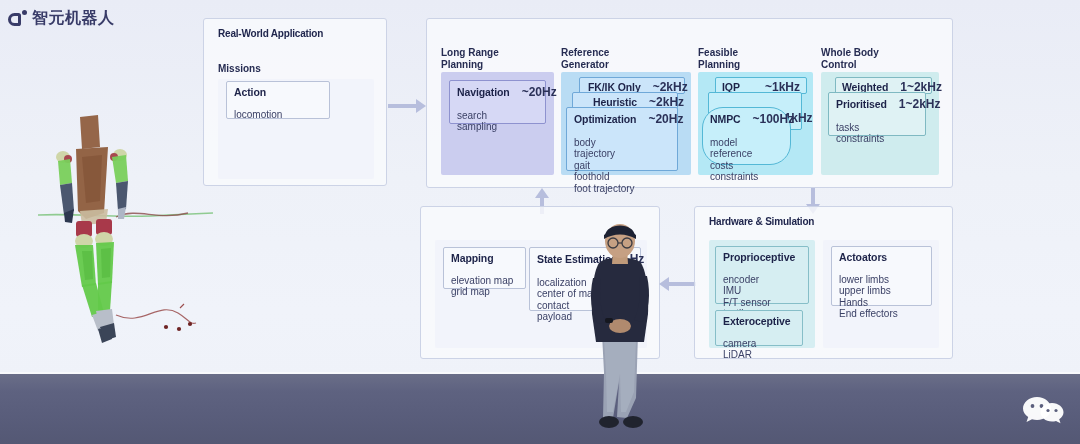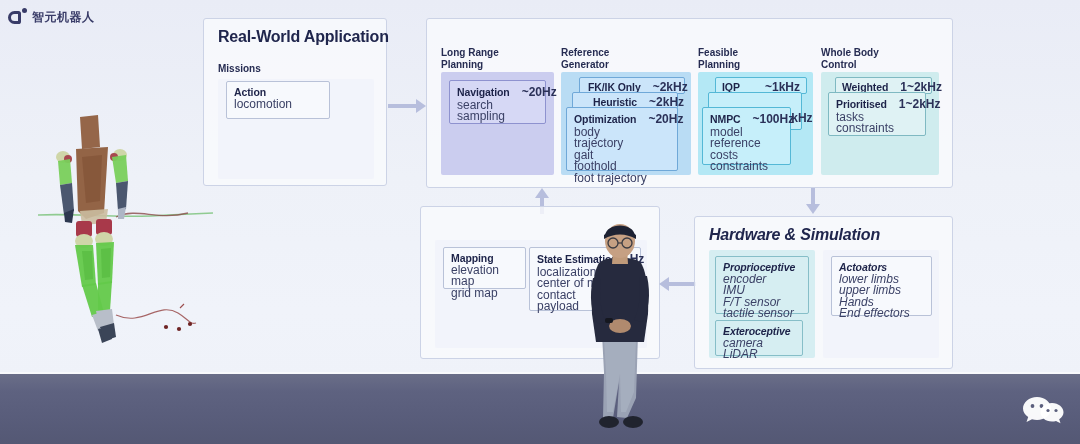--- a/index.html
+++ b/index.html
@@ -34,39 +34,39 @@
   .logo-mark .ring {
     position: absolute; left: 0; top: 3px;
     width: 13px; height: 13px; border-radius: 50% 20% 20% 50%;
     border: 3.2px solid #2a2d5c;
   }
   .logo-mark .dot {
     position: absolute; right: -1px; top: 0;
     width: 5px; height: 5px; border-radius: 50%; background: #2a2d5c;
   }
   .logo-text {
-    font-size: 12px; font-weight: 700; color: #2a2d5c;
+    font-size: 16px; font-weight: 700; color: #2a2d5c;
     letter-spacing: 0.5px;
   }
 
   
   .robot-viz { position: absolute; left: 38px; top: 95px; width: 175px; height: 255px; }
 
   
   .slide { position: absolute; left: 0; top: 0; width: 1080px; height: 375px; }
 
   .panel {
     position: absolute;
     background: rgba(249,250,253,0.82);
     border: 1.2px solid #ccd3e6;
     border-radius: 3px;
   }
   .panel-title {
     position: absolute; left: 14px; top: 9px;
-    font-size: 16px; font-weight: 700; color: #20264d;
+    font-size: 10px; font-weight: 700; color: #20264d;
     letter-spacing: -0.2px; white-space: nowrap;
   }
   .subhead {
     position: absolute;
     font-size: 10px; font-weight: 700; color: #262c52;
     line-height: 11.5px; white-space: pre-line;
   }
 
   .colblock { position: absolute; border-radius: 2px; }
   .col-lavender { background: #cbcdef; }
@@ -91,22 +91,22 @@
   .card-head { display: flex; align-items: baseline; white-space: nowrap; }
   .card-title {
     font-size: 10.5px; font-weight: 700; color: #1d2349;
     letter-spacing: -0.1px;
   }
   .card-freq {
     margin-left: auto; padding-left: 12px;
     font-size: 12px; font-weight: 600; color: #2b3158;
   }
   .card-list {
-    margin-top: 1px;
-    font-size: 12px; line-height: 11.4px; color: #3b4166;
+    margin-top: 11px;
+    font-size: 10px; line-height: 11.4px; color: #3b4166;
     white-space: pre-line;
   }
 
   
   .arrow { position: absolute; }
   .arrow .shaft { position: absolute; background: #b7bedd; }
   .arrow .head { position: absolute; width: 0; height: 0; }
   .arrow-r .shaft { left: 0; top: 50%; height: 4px; margin-top: -2px; right: 9px; }
   .arrow-r .head  { right: 0; top: 50%; margin-top: -7px;
     border-top: 7px solid transparent; border-bottom: 7px solid transparent;
@@ -212,21 +212,21 @@
           <span class="card-title">IQP</span>
           <span class="card-freq">~1kHz</span>
         </div>
       </div>
       <div class="card card-cyan" style="left:281px; top:73px; width:94px; height:17px; padding:18px 6px;">
         <div class="card-head">
           <span class="card-title">CMPC</span>
           <span class="card-freq">500~1kHz</span>
         </div>
       </div>
-      <div class="card card-cyan" style="left:275px; top:88px; width:89px; height:58px;">
+      <div class="card card-cyan" style="left:275px; top:88px; width:89px; height:58px;border-radius:21px;">
         <div class="card-head">
           <span class="card-title">NMPC</span>
           <span class="card-freq">~100Hz</span>
         </div>
         <div class="card-list">model
 reference
 costs
 constraints</div>
       </div>
 
@@ -279,21 +279,21 @@
 contact
 payload</div>
       </div>
     </div>
 
     <div class="arrow arrow-l" style="left:659px; top:276px; width:37px; height:16px;">
       <span class="shaft"></span>
       <span class="head"></span>
     </div>
 
-    <div class="panel" style="left:694px; top:216px; width:259px; height:153px;font-style:italic;">
+    <div class="panel" style="left:694px; top:206px; width:259px; height:153px;">
       <div class="panel-title">Hardware &amp; Simulation</div>
       <div class="colblock col-mint" style="left:14px; top:33px; width:106px; height:108px;"></div>
       <div class="colblock col-plain" style="left:128px; top:33px; width:116px; height:108px;"></div>
 
       <div class="card card-mint" style="left:20px; top:39px; width:94px; height:58px;">
         <div class="card-head">
           <span class="card-title">Proprioceptive</span>
           <span class="card-freq"></span>
         </div>
         <div class="card-list">encoder

